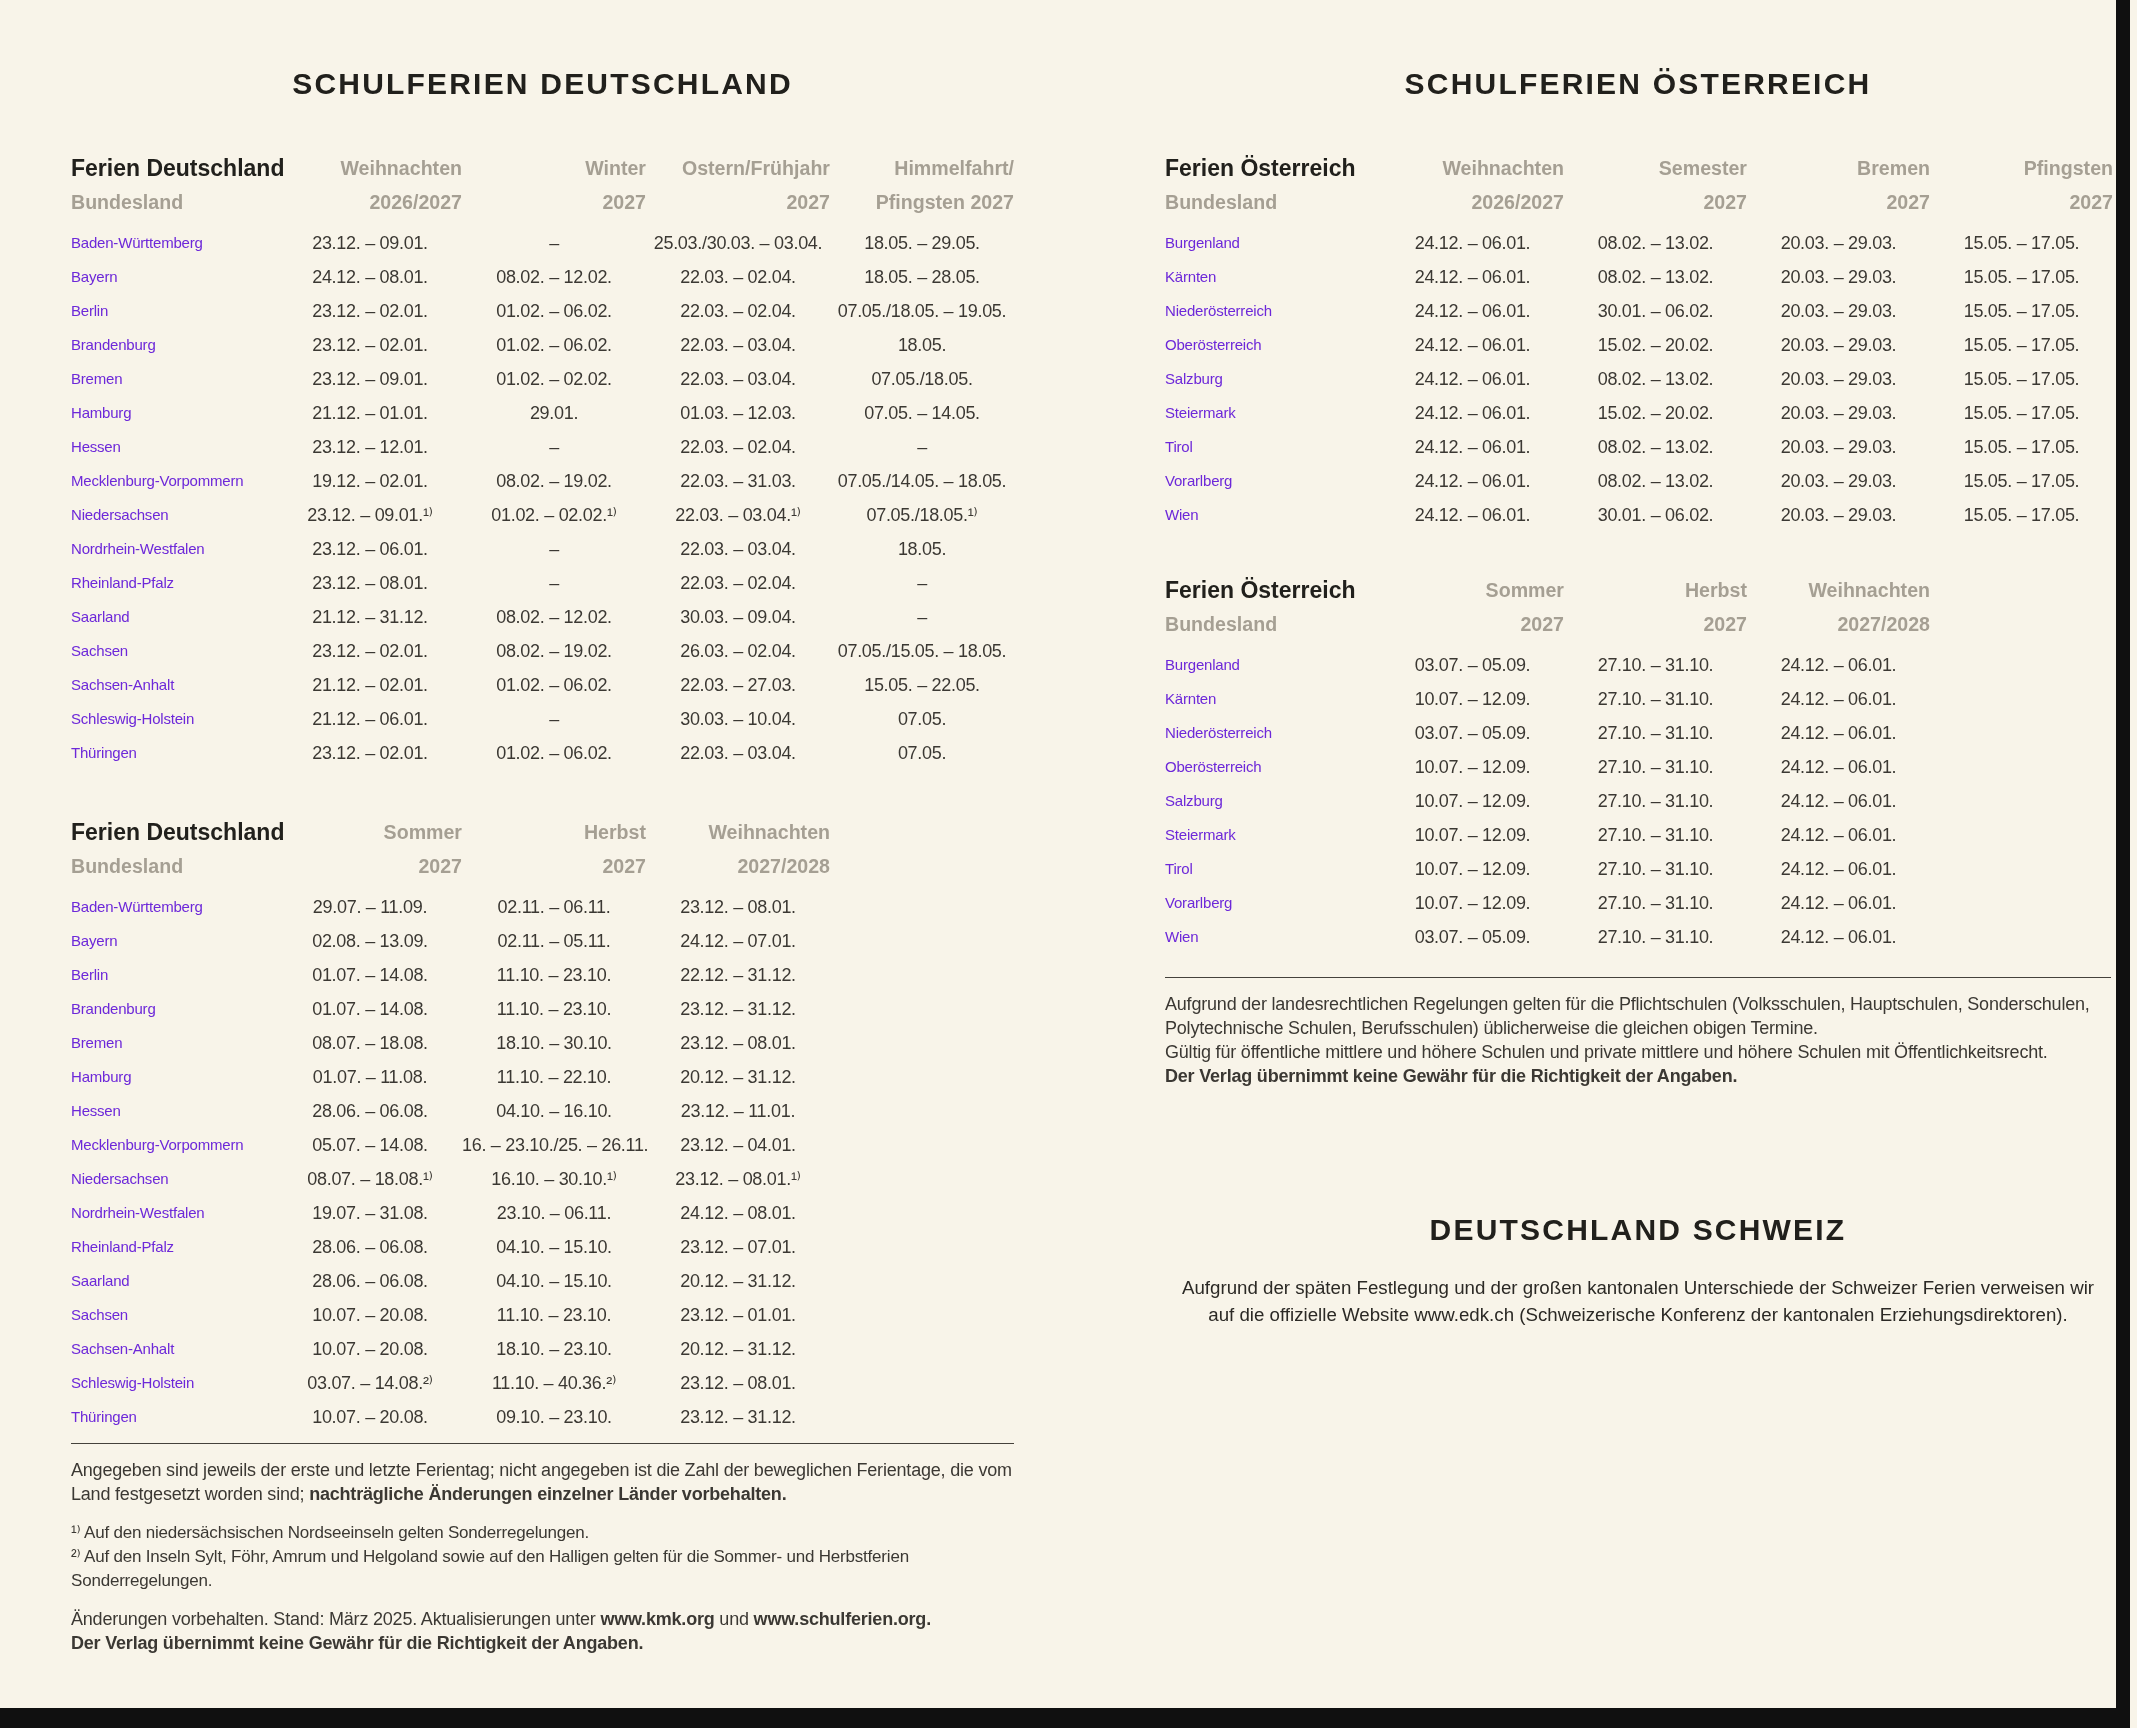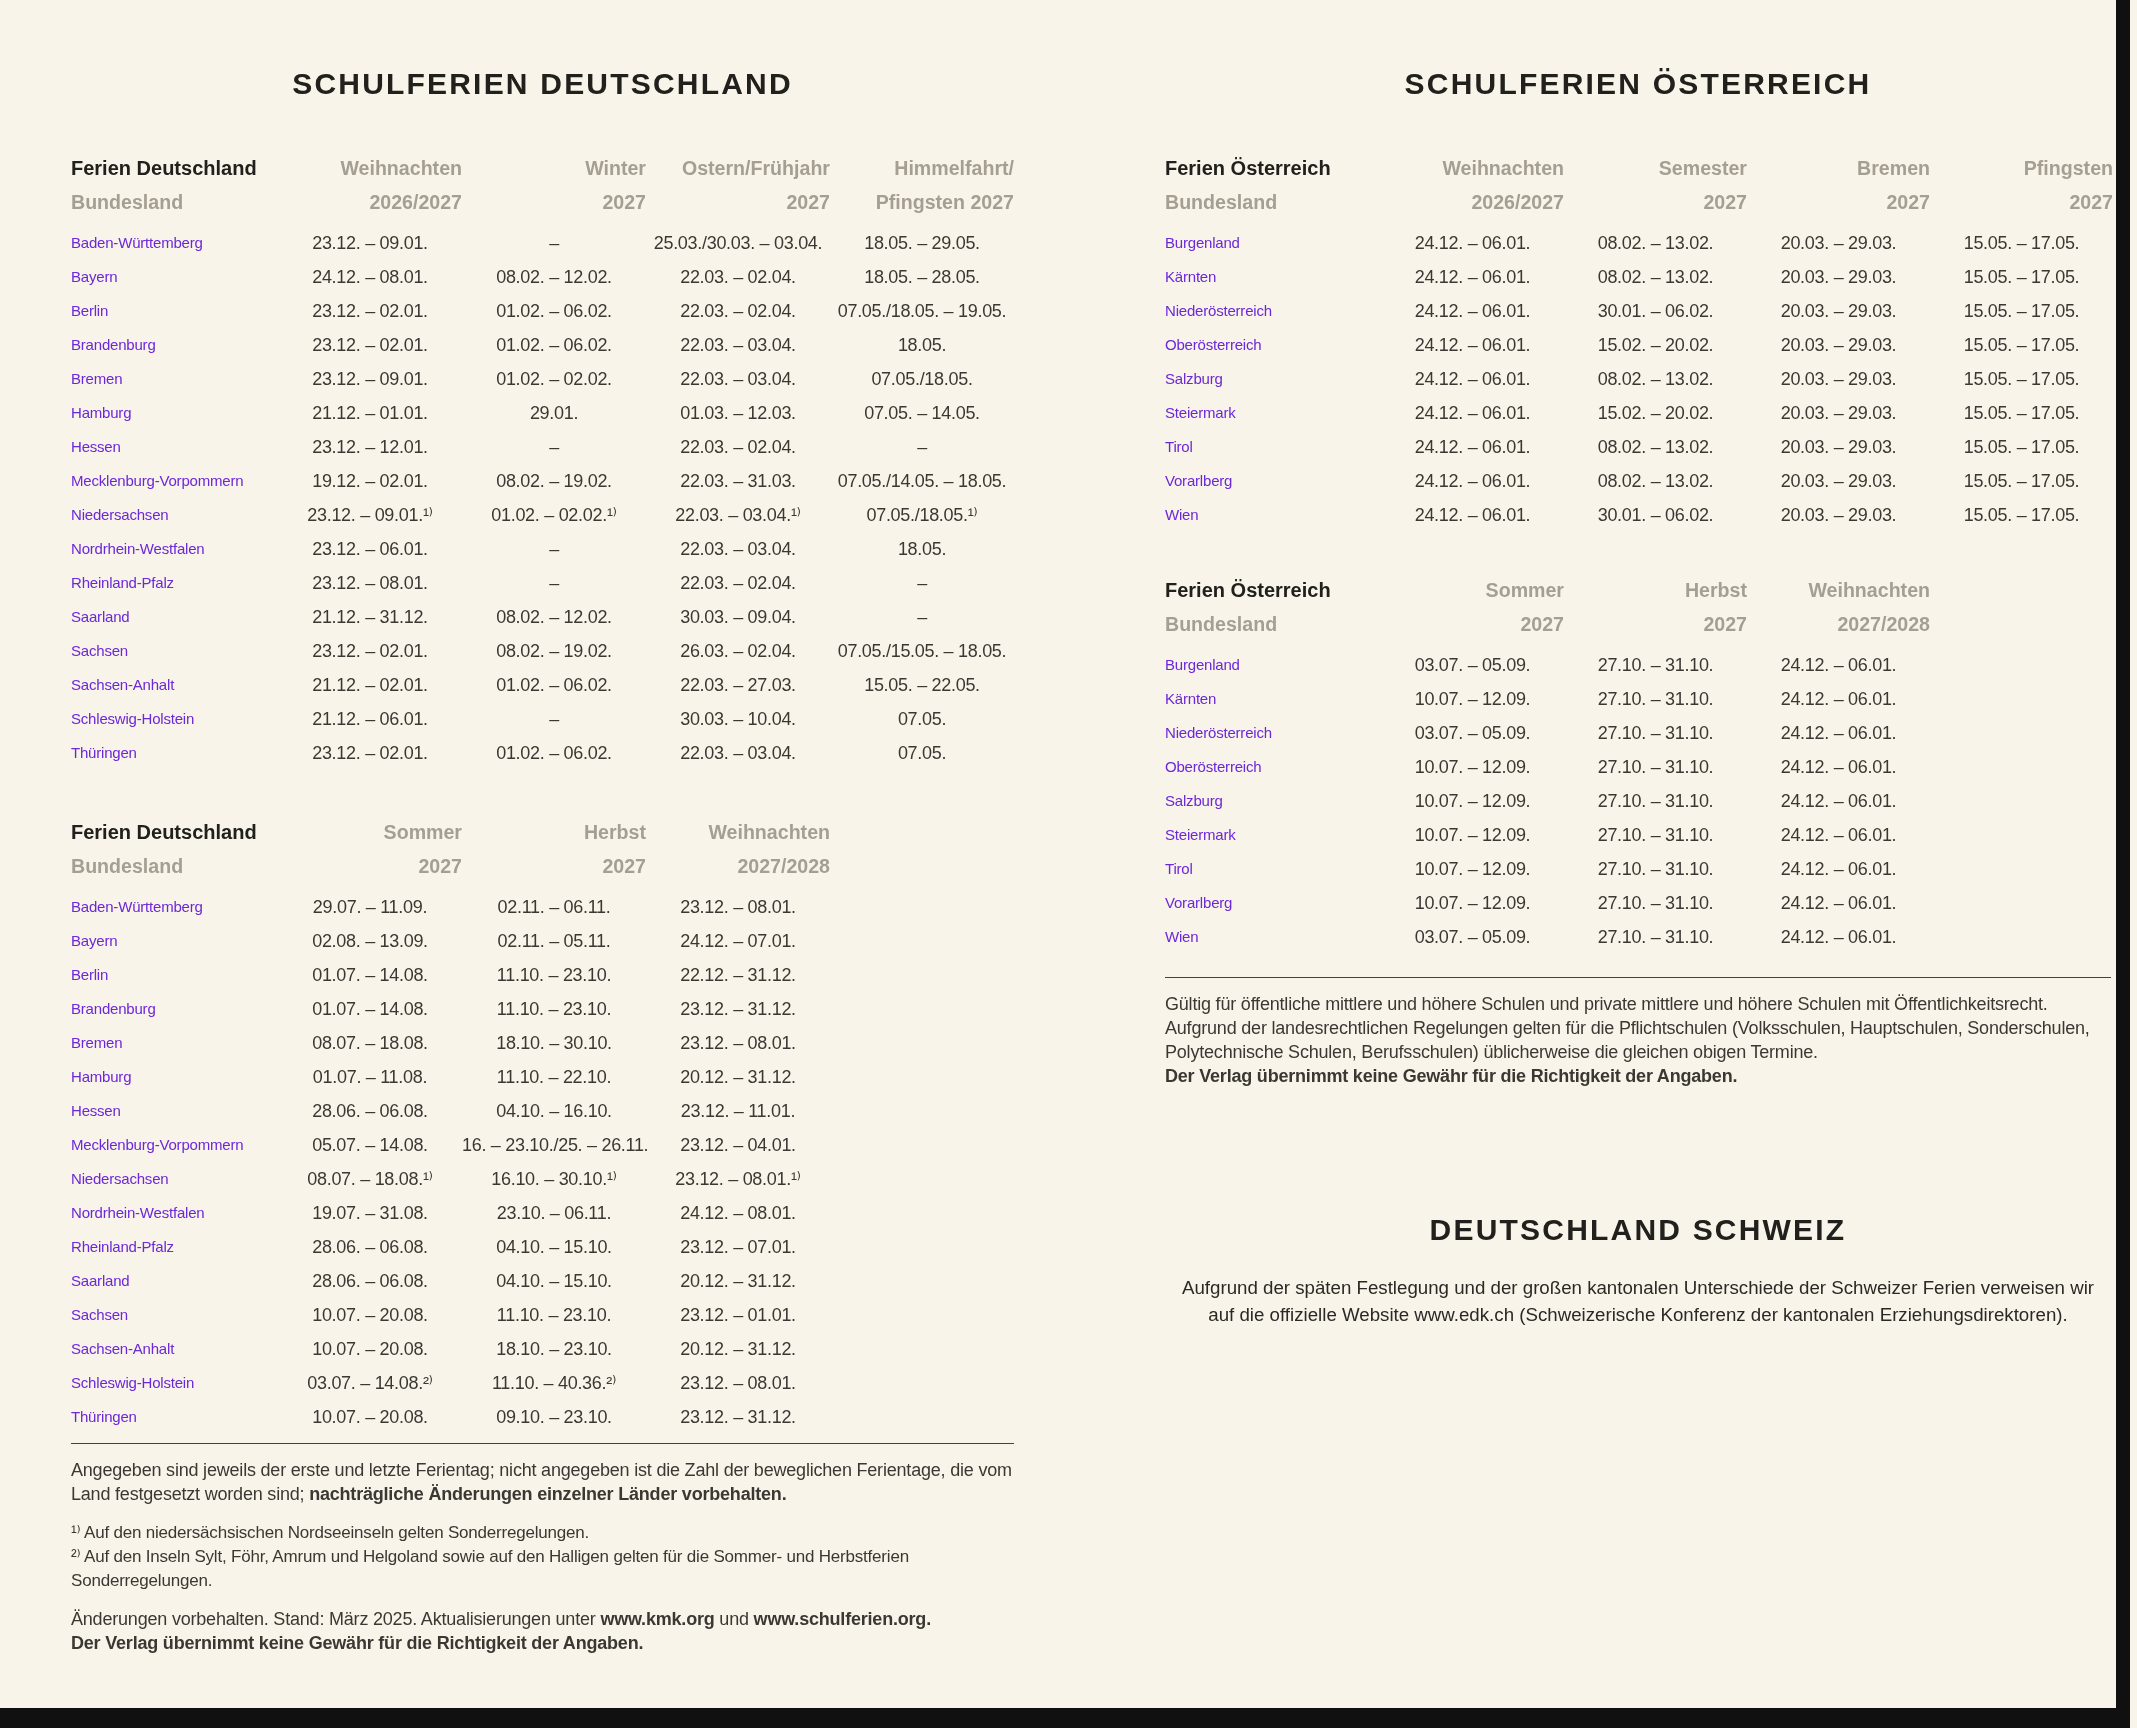--- a/index.html
+++ b/index.html
@@ -7,21 +7,21 @@
   body{font-family:"Liberation Sans","DejaVu Sans",sans-serif;background:var(--background,#f8f4e9)}
   .page{position:relative;width:2130px;height:1729px;background:var(--background,#f8f4e9);overflow:hidden}
   .col{position:absolute;top:67px}
   .col-left{left:71px;width:943px}
   .col-right{left:1165px;width:946px}
   .title{font-size:30px;font-weight:bold;letter-spacing:2.2px;color:var(--heading,#21201c);text-align:center;margin-bottom:50px;white-space:nowrap}
   .trow{display:grid;line-height:34px}
   .col-left .trow{grid-template-columns:207px repeat(4,184px)}
   .col-right .trow{grid-template-columns:216px repeat(4,183px)}
   .thead{margin-bottom:7.1px}
-  .hdark{font-weight:bold;color:var(--heading,#21201c);font-size:20px;white-space:nowrap}
+  .hdark{font-weight:bold;color:var(--heading,#21201c);font-size:23px;white-space:nowrap}
   .hgray{font-weight:bold;color:var(--muted,#a59f93);font-size:19.6px;white-space:nowrap}
   .tcol{text-align:right}
   .rlabel{font-size:15px;color:#6d28d9;letter-spacing:-0.2px;white-space:nowrap}
   .tval{font-size:18px;color:var(--text,#3b3833);text-align:center;white-space:nowrap;letter-spacing:-0.3px}
   .t2{margin-top:45px}
   .col-right .t2{margin-top:41px}
   .rule{border:0;border-top:1.8px solid #45423c;margin-top:9px}
   .col-right .rule{margin-top:23px}
   .notes{margin-top:14.3px}
   .note{font-size:18px;line-height:24px;color:#3b3833;letter-spacing:-0.2px}
@@ -462,22 +462,22 @@
         </div>
         <div class="trow">
           <div class="tcell rlabel">Wien</div>
           <div class="tcell tval">03.07. – 05.09.</div>
           <div class="tcell tval">27.10. – 31.10.</div>
           <div class="tcell tval">24.12. – 06.01.</div>
         </div>
       </div>
     <hr class="rule">
     <div class="notes">
+        <p class="note plain"><span>Aufgrund der landesrechtlichen Regelungen gelten für die Pflichtschulen (Volksschulen, Hauptschulen, Sonderschulen, Polytechnische Schulen, Berufsschulen) üblicherweise die gleichen obigen Termine.</span></p>
         <p class="note plain"><span>Gültig für öffentliche mittlere und höhere Schulen und private mittlere und höhere Schulen mit Öffentlichkeitsrecht.</span></p>
-        <p class="note plain"><span>Aufgrund der landesrechtlichen Regelungen gelten für die Pflichtschulen (Volksschulen, Hauptschulen, Sonderschulen, Polytechnische Schulen, Berufsschulen) üblicherweise die gleichen obigen Termine.</span></p>
         <p class="note disclaimer"><span class="b">Der Verlag übernimmt keine Gewähr für die Richtigkeit der Angaben.</span></p>
       </div>
 
     <div class="swiss">
       <h1 class="title">DEUTSCHLAND SCHWEIZ</h1>
       <p class="swiss-text b">Aufgrund der späten Festlegung und der großen kantonalen Unterschiede der Schweizer Ferien verweisen wir auf die offizielle Website www.edk.ch (Schweizerische Konferenz der kantonalen Erziehungsdirektoren).</p>
     </div>
   </section>
 
   <div class="edge edge-right"></div>

